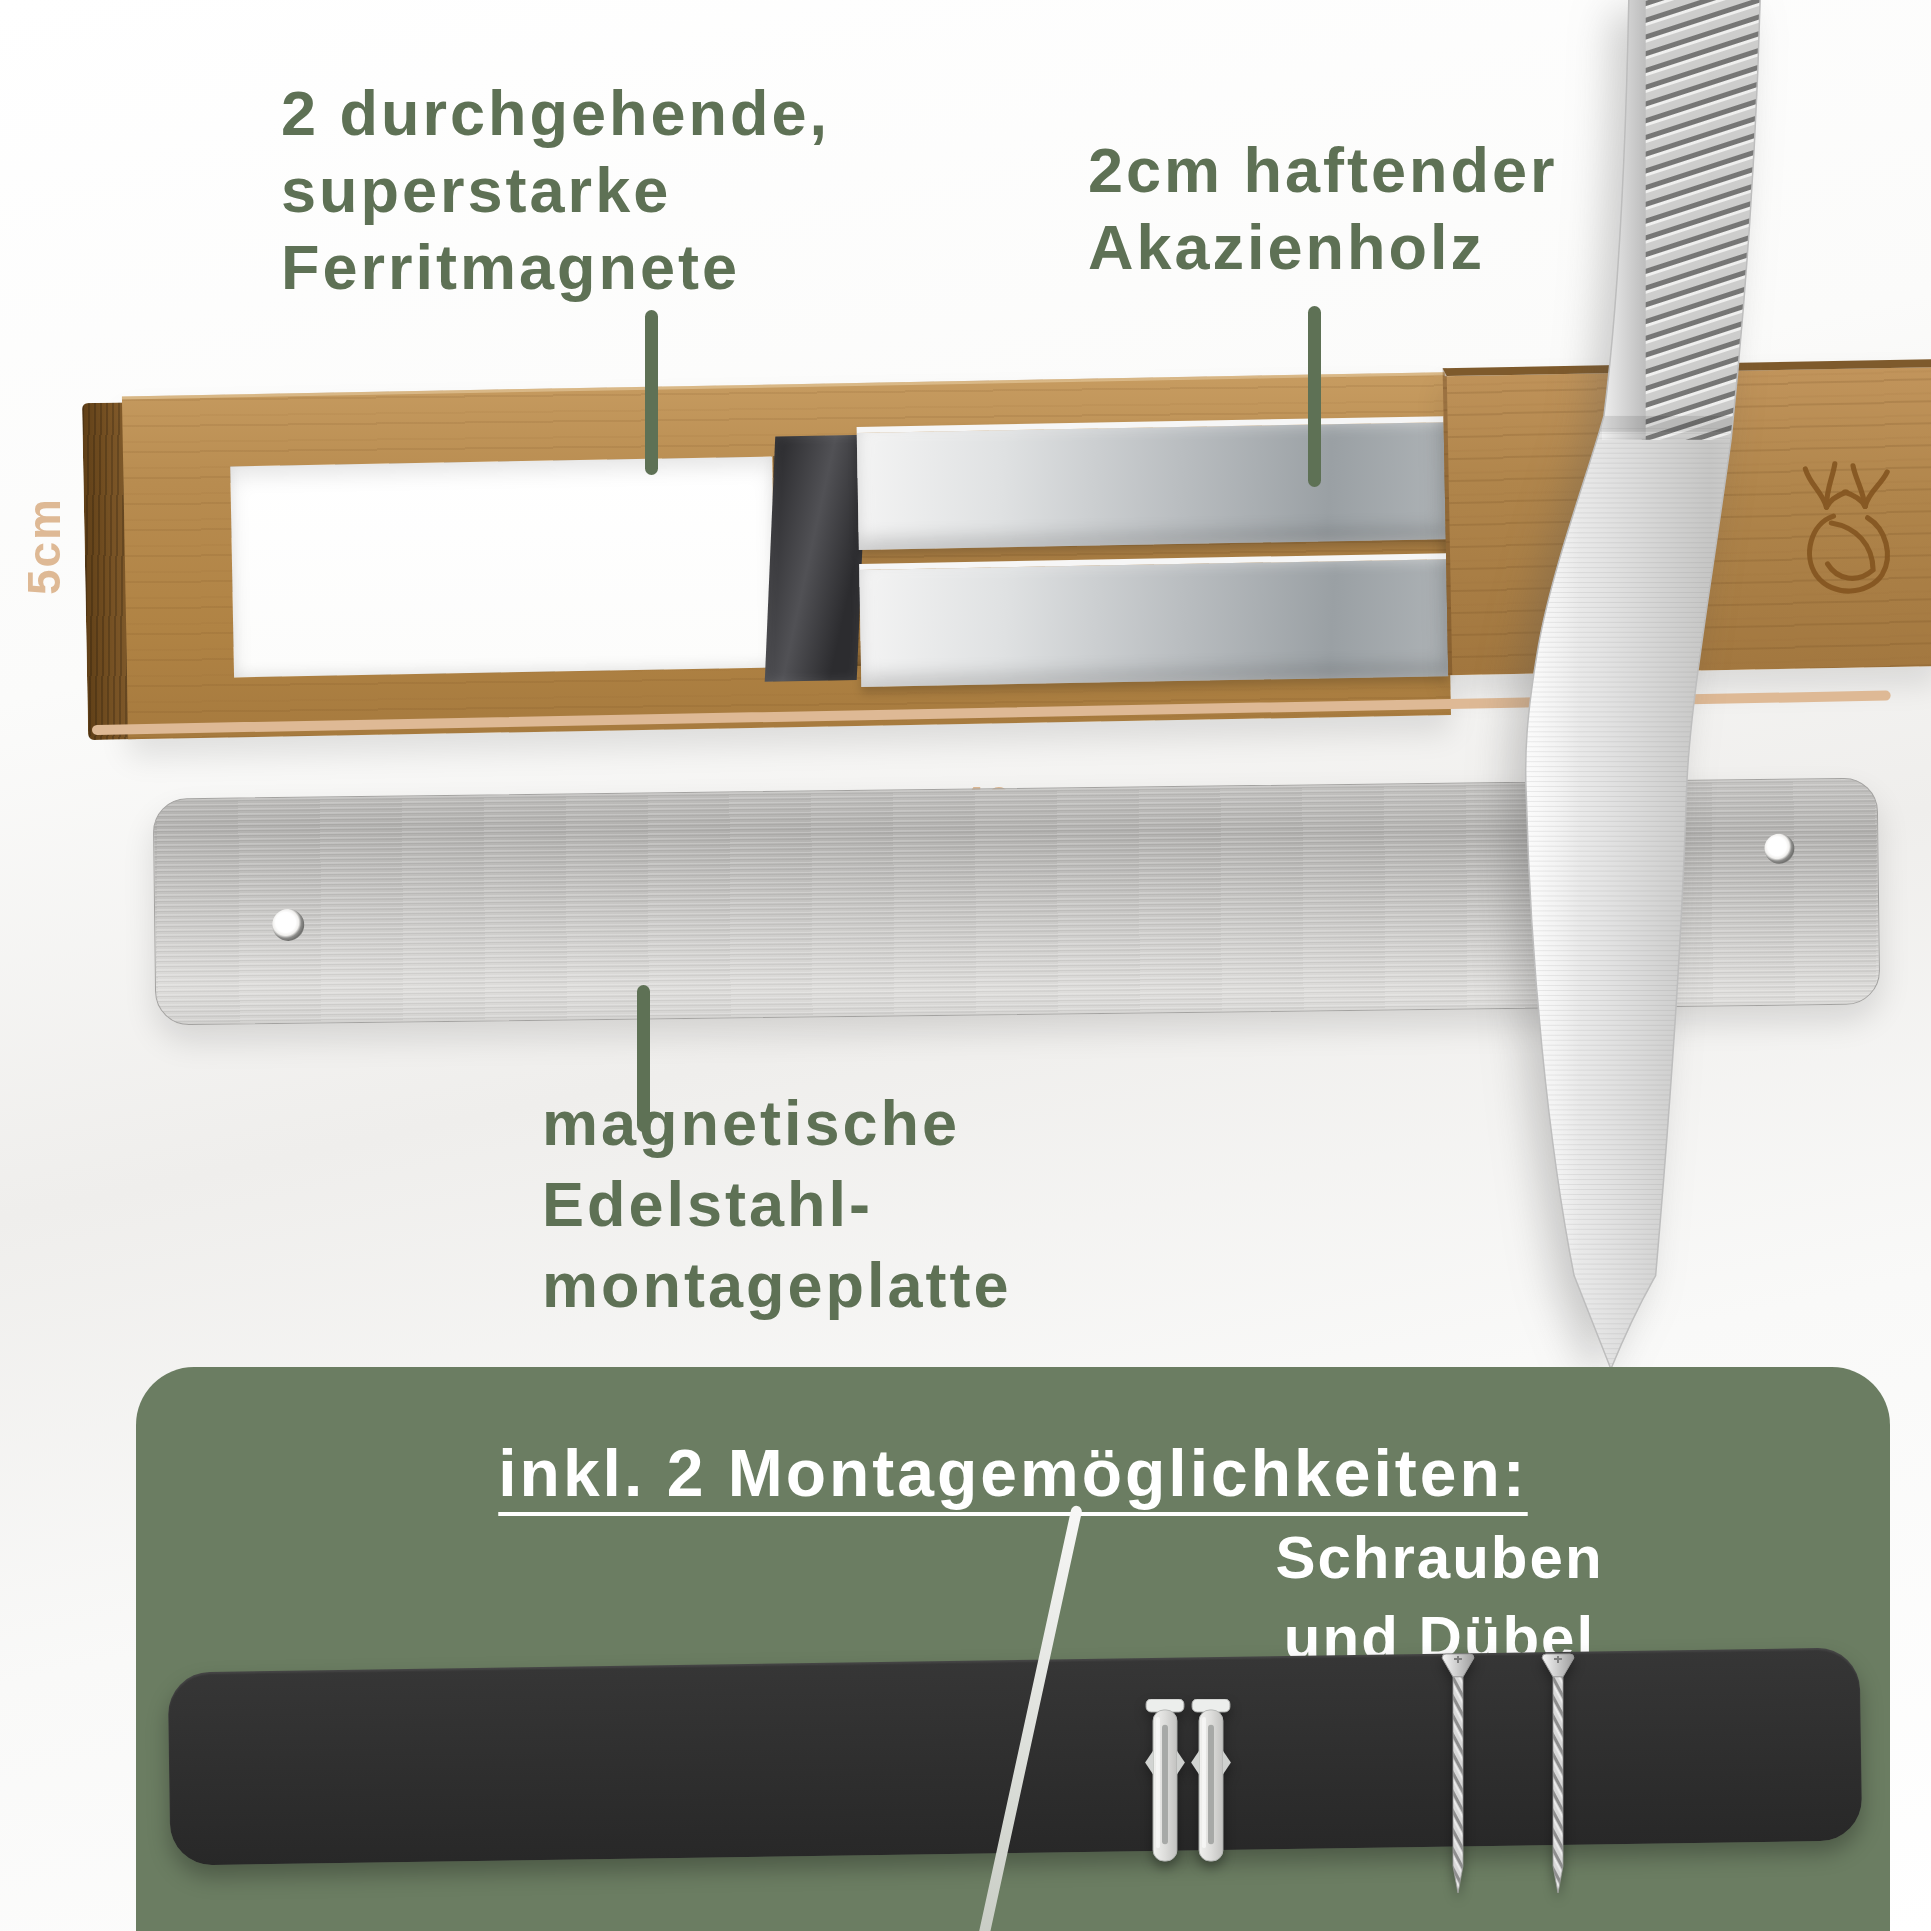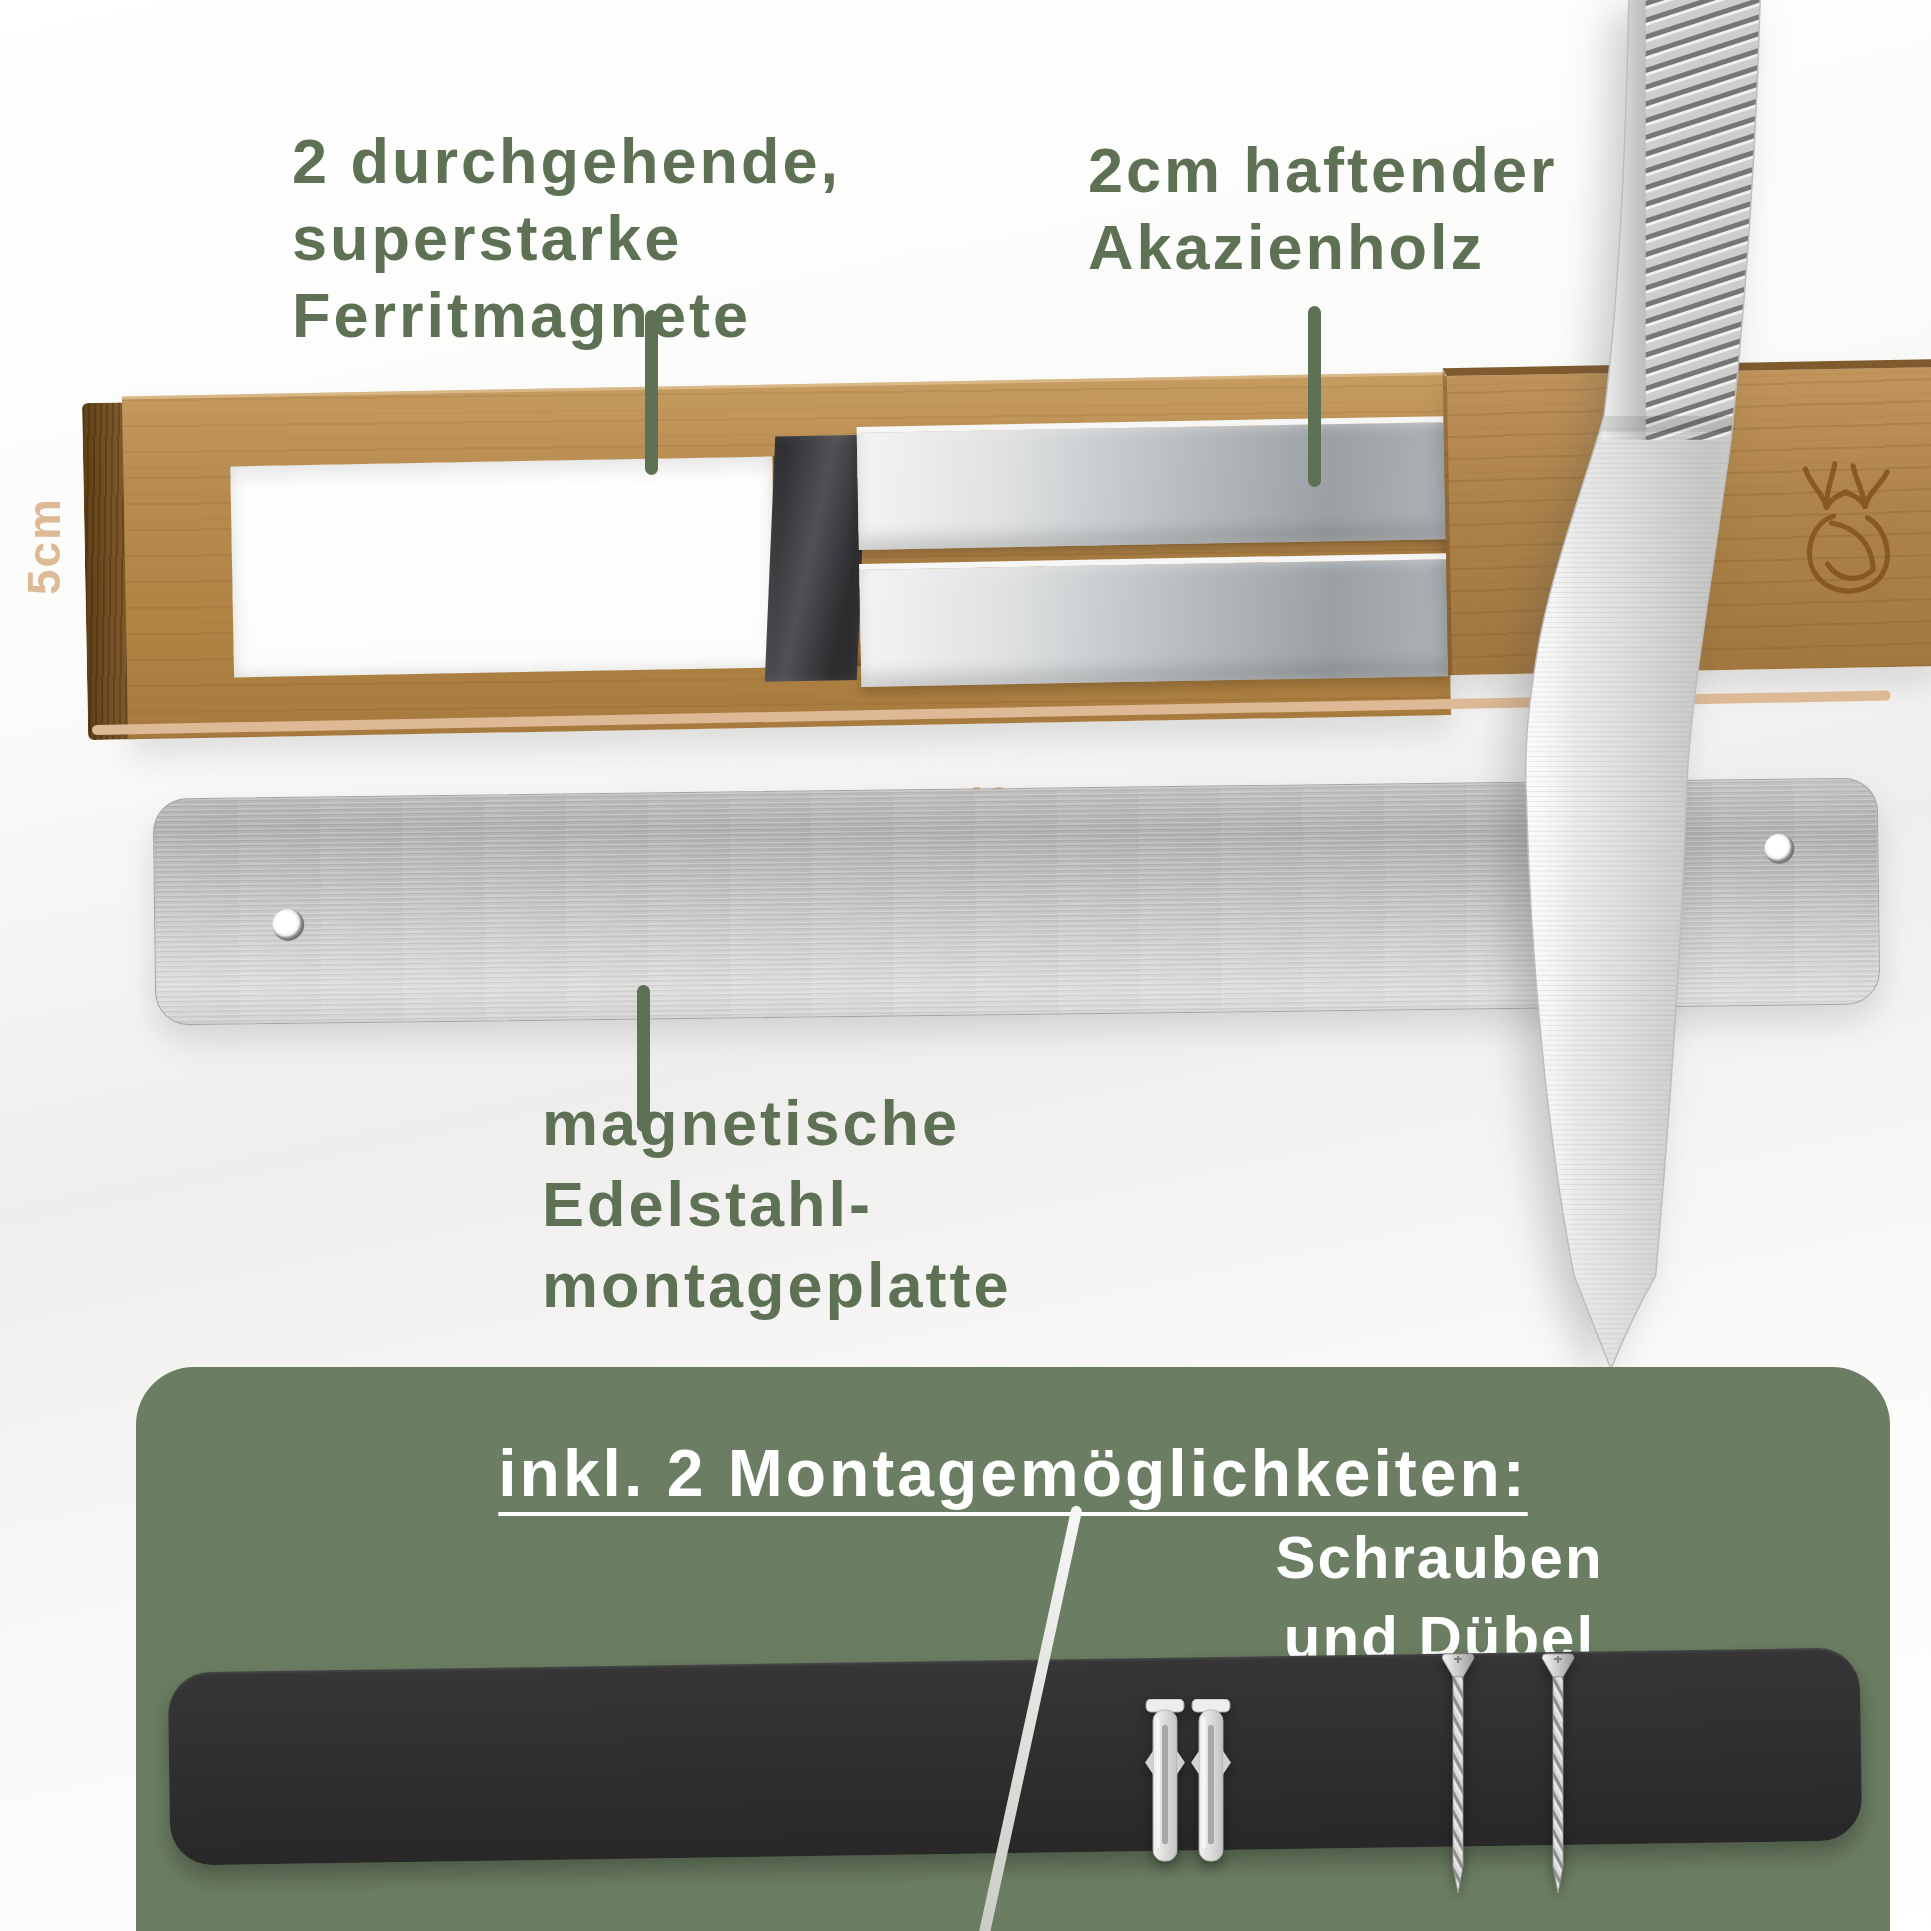--- a/index.html
+++ b/index.html
@@ -74,21 +74,21 @@
     box-shadow:0 12px 22px rgba(0,0,0,0.28), inset 0 2px 2px rgba(255,255,255,0.08);z-index:2;}
   .hardware{z-index:4;filter:drop-shadow(0 6px 6px rgba(0,0,0,0.35));}
   
   .knife{left:1391px;top:0;z-index:5;filter:drop-shadow(-16px 12px 20px rgba(80,80,80,0.28));}
 </style>
 </head>
 <body>
 
 <div class="canvas">
 
-  <div class="abs callout" style="left:292px;top:75px;margin-top:48px;">2 durchgehende,
+  <div class="abs callout" style="left:281px;top:75px;">2 durchgehende,
 superstarke
 Ferritmagnete</div>
   <div class="abs pointer" style="left:645px;top:310px;height:165px;"></div>
 
   <div class="abs callout" style="left:1088px;top:132px;">2cm haftender
 Akazienholz</div>
   <div class="abs pointer" style="left:1308px;top:306px;height:181px;"></div>
 
   <div class="abs dim-label" style="left:-36px;top:519px;width:159px;text-align:center;font-size:46px;transform:rotate(-90deg);">5cm</div>
   <div class="abs dim-line" style="left:109px;top:434px;width:13px;height:261px;"></div>

